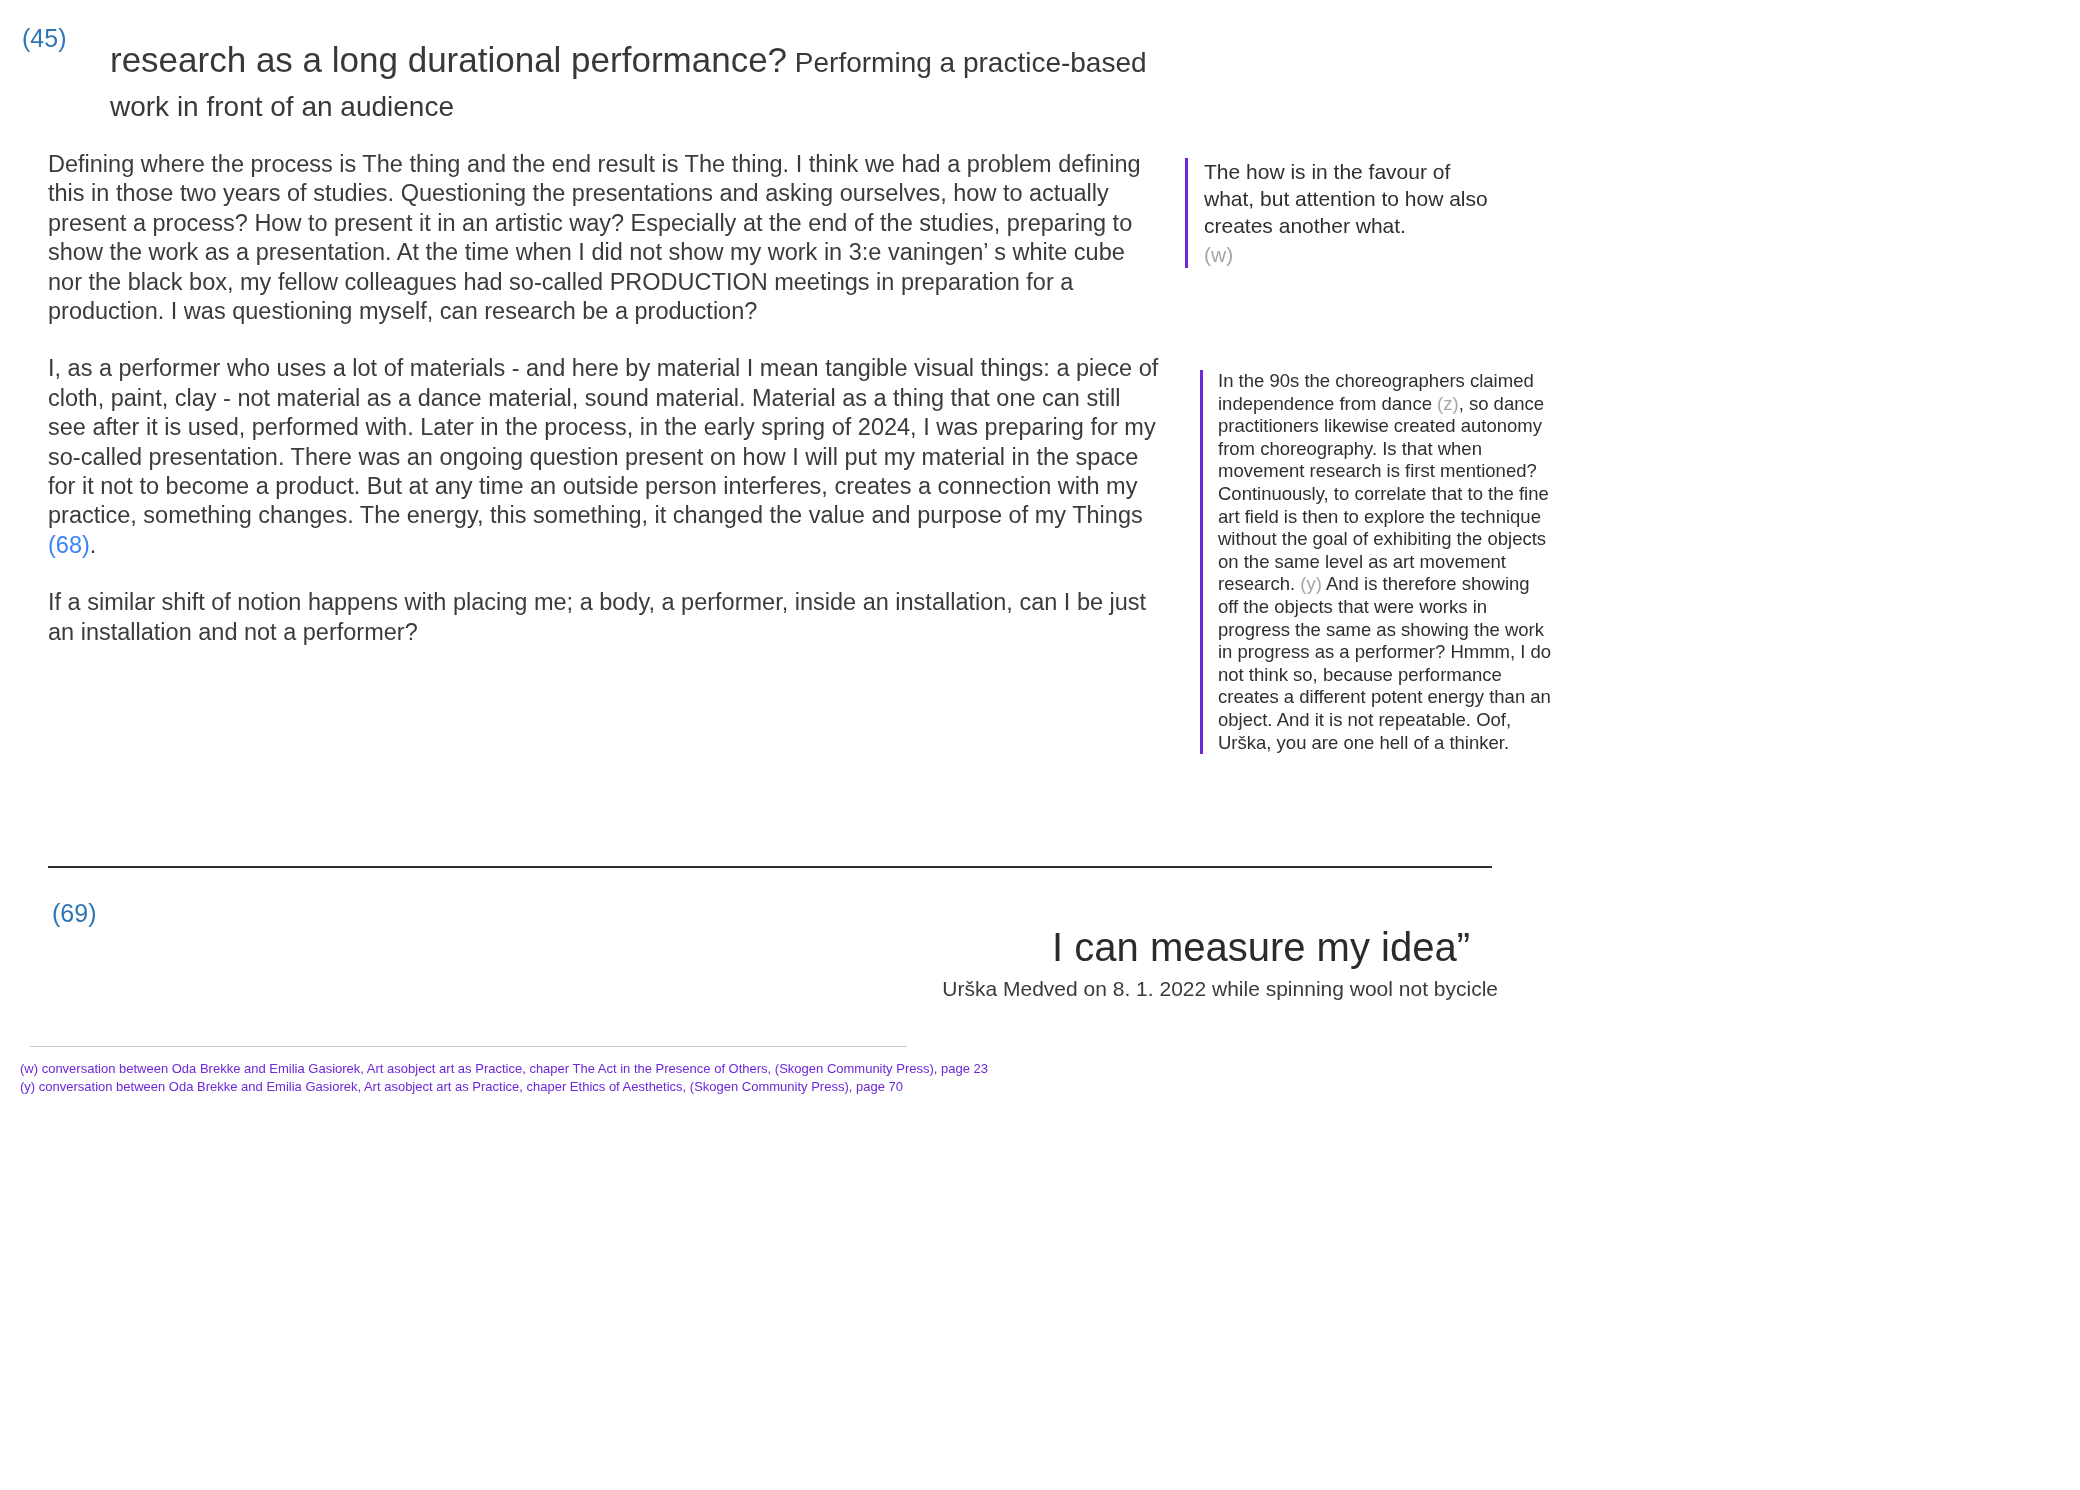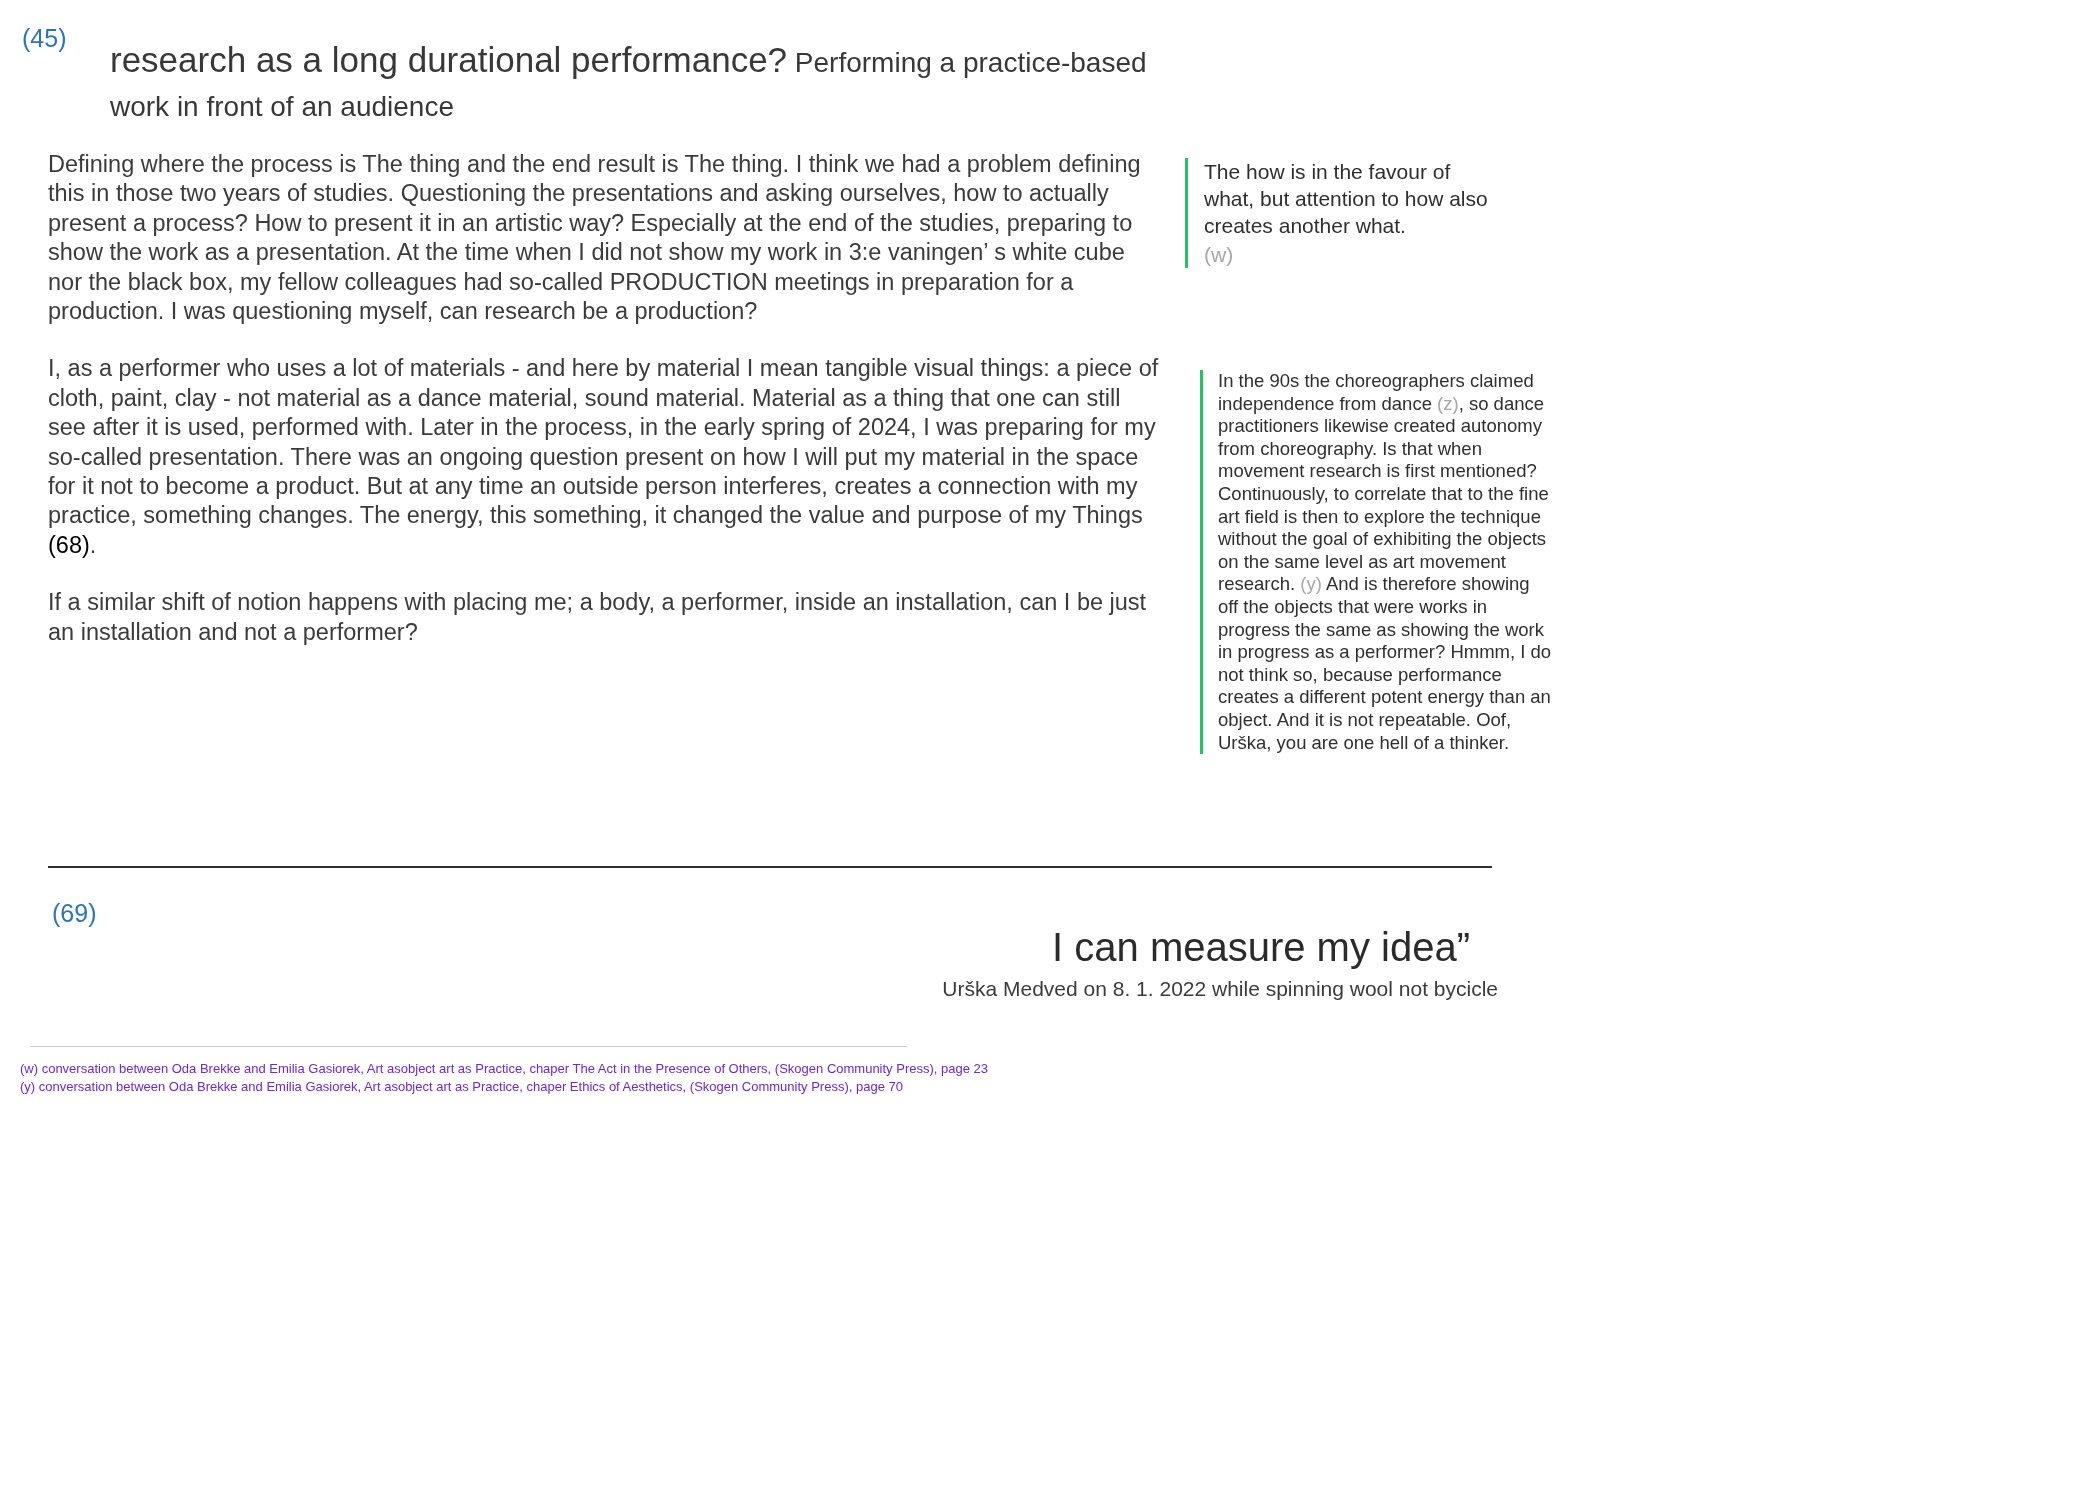--- a/index.html
+++ b/index.html
@@ -2,33 +2,33 @@
 <html><head>
 <meta charset="utf-8">
 <style>
   * { margin:0; padding:0; box-sizing:border-box; }
   html, body { background:#ffffff; }
   .page {
     position:relative; width:2080px; height:1258px; background:#ffffff;
     font-family:"Liberation Sans","DejaVu Sans",sans-serif; color:#3b3b3b; overflow:hidden;
   }
   .ref-blue  { color:#2e75b6; cursor:pointer; }
-  .ref-green { color:#000000; cursor:pointer; }
+  .ref-green { color:#3b82f6; cursor:pointer; }
   .ref-gray  { color:#a6a6a6; }
 
   .page-ref-top { position:absolute; left:22px; top:24px; font-size:25px; }
 
   .header { position:absolute; left:110px; top:40px; width:1110px; line-height:40px; color:#383838; }
   .title-big   { font-size:35px; }
   .title-small { font-size:28px; }
 
   .body-col { position:absolute; left:48px; top:150px; width:1112px; font-size:23.5px; line-height:29.4px; }
   .body-col p { margin-bottom:28px; }
 
-  .note { position:absolute; border-left:3px solid #22c55e; color:#2f2f2f; }
+  .note { position:absolute; border-left:3px solid #6d28d9; color:#2f2f2f; }
   .note-1 { left:1185px; top:158px; width:310px; padding-left:16px; font-size:21px; line-height:27px; }
   .note-1 .note-ref { margin-top:2px; }
   .note-2 { left:1200px; top:370px; width:352px; padding-left:15px; font-size:18.5px; line-height:22.6px; }
 
   .rule { position:absolute; left:48px; top:866px; width:1444px; height:2px; background:#2f2f2f; }
 
   .page-ref-bottom { position:absolute; left:52px; top:880px; font-size:25px;margin-top:19px; }
 
   .quote-block { position:absolute; left:40px; top:922px; width:1458px; text-align:right; color:#2b2b2b; }
   .q1, .q2 { font-size:40px; line-height:50px; white-space:nowrap; }

